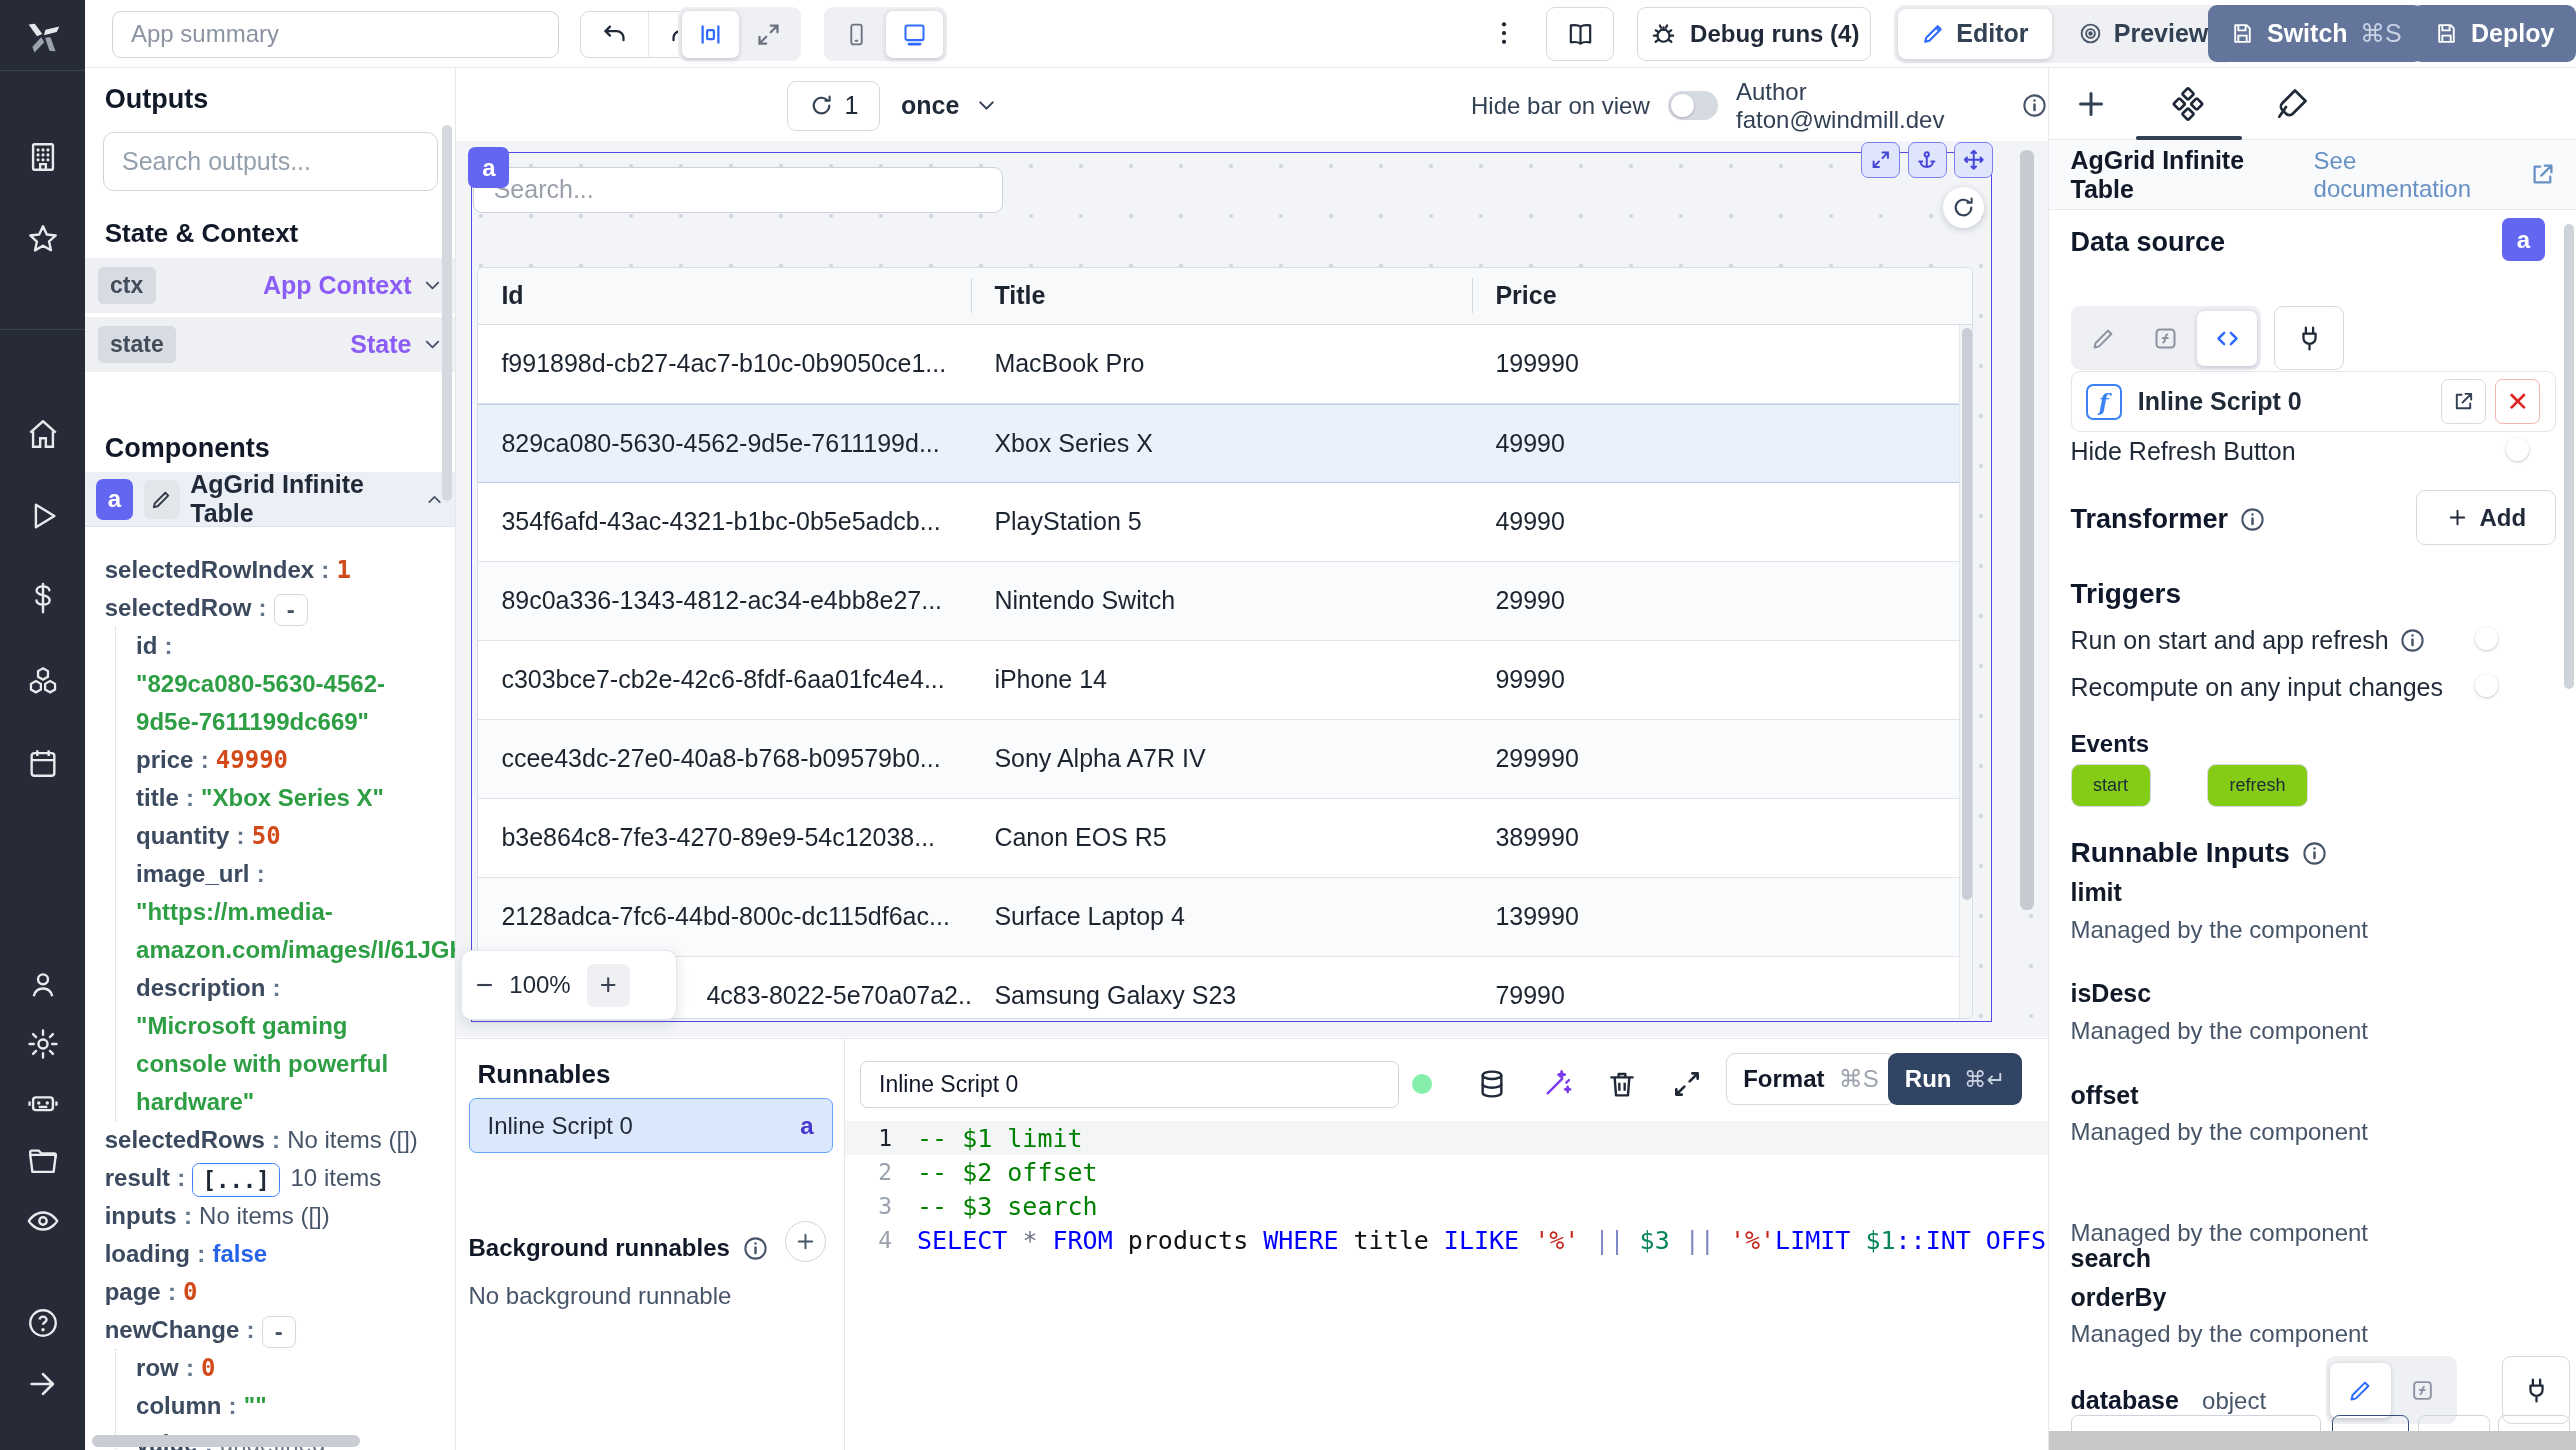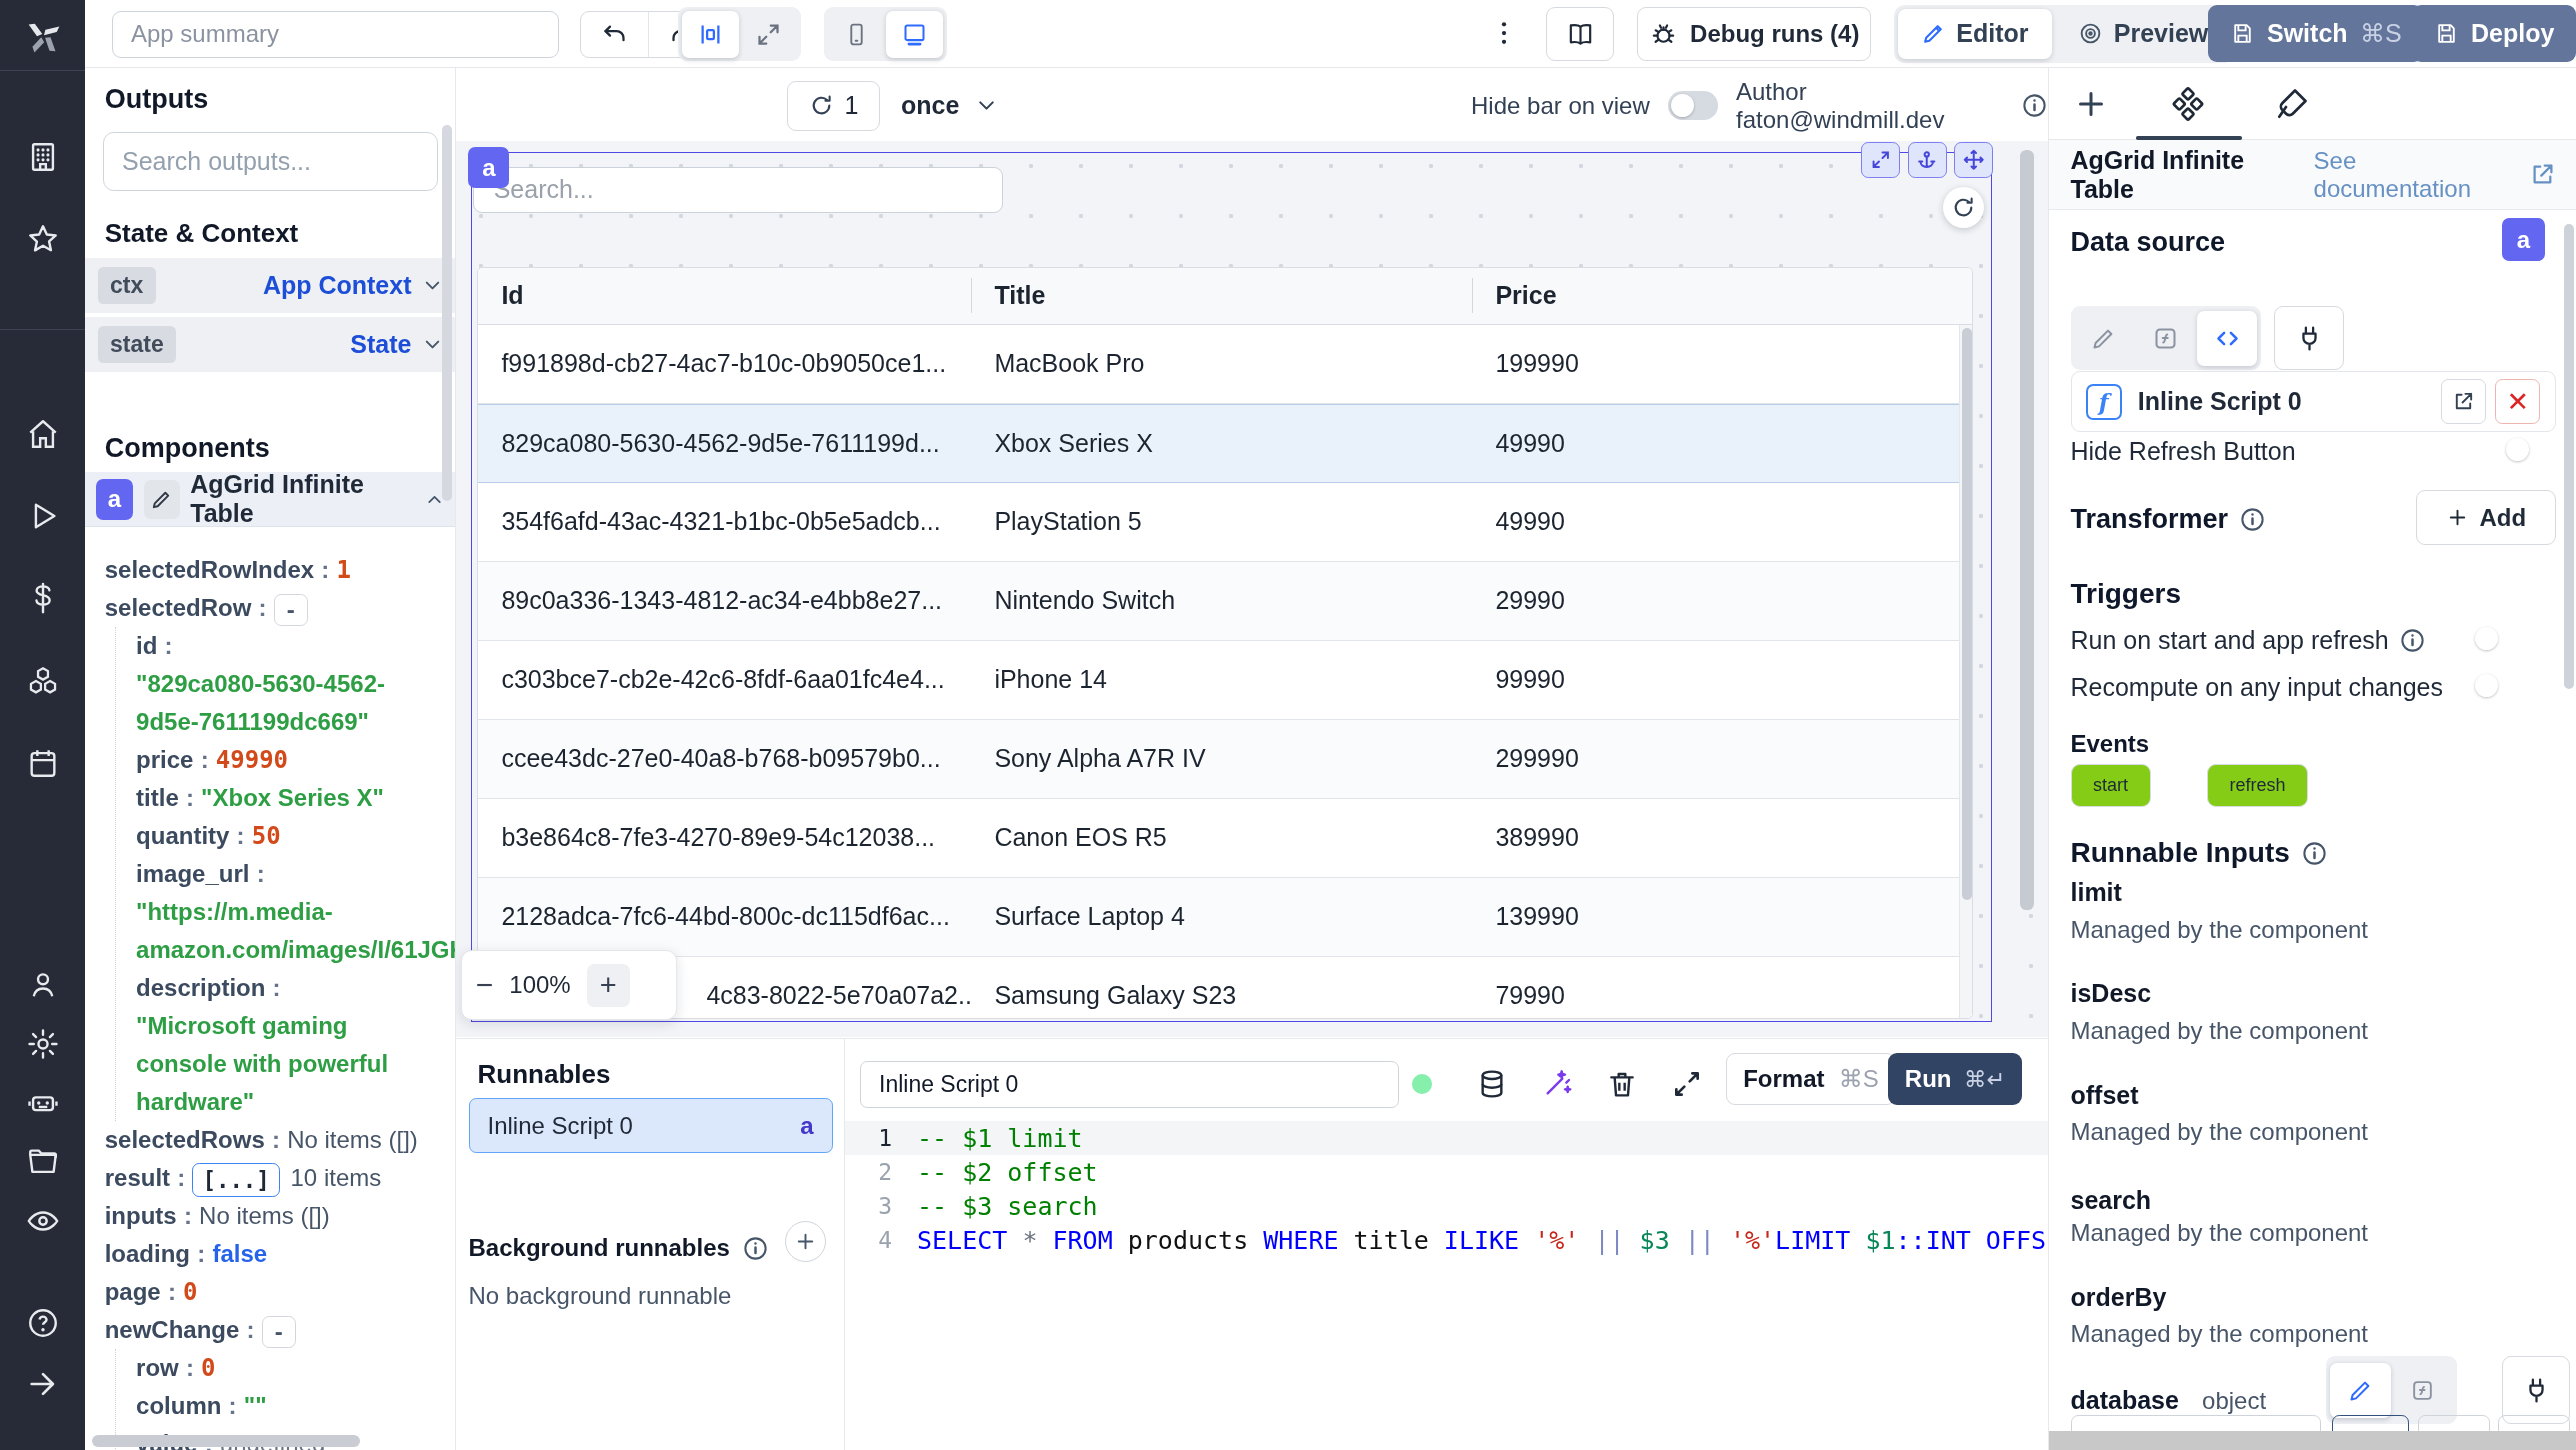--- a/index.html
+++ b/index.html
@@ -32,21 +32,21 @@
      font-size:25px; font-weight:bold; padding:0 21.5px; height:57px; }
   .slate-btn .kbd { color:#c9d2e4; font-weight:normal; }
 
   
   #outputs { left:85px; top:68px; width:371px; height:1383px; background:#fff; border-right:0.9px solid #e6e8ec; overflow:hidden; }
   .panel-h { font-size:27px; font-weight:bold; color:#111827; }
   .o-search { left:18px; top:64px; width:335px; height:59px; border:0.9px solid #cfd4db; border-radius:10.7px;
      display:flex; align-items:center; padding:0 18px; font-size:25px; color:#94a0ae; }
   .kv-row { position:absolute; left:0; width:371px; height:55px; background:#eef0f3; display:flex; align-items:center; padding:0 12.5px; }
   .kv-badge { background:#d8dce2; color:#414b5a; font-weight:bold; font-size:23px; border-radius:5.4px; padding:5.4px 12.5px; }
-  .kv-label { margin-left:auto; font-weight:bold; font-size:25px; color:#1d4ed8; display:flex; align-items:center; gap:9px; }
+  .kv-label { margin-left:auto; font-weight:bold; font-size:25px; color:#8b5cf6; display:flex; align-items:center; gap:9px; }
   .comp-row { position:absolute; left:0; width:371px; height:55px; background:#eceff6; border-bottom:0.9px solid #dfe3ea;
      display:flex; align-items:center; padding:0 10.7px; gap:10.7px; }
   .a-badge { width:41px; height:41px; background:#6366f1; color:#fff; font-weight:bold; font-size:24px;
      border-radius:7.2px; display:flex; align-items:center; justify-content:center; }
   .pencil-box { width:39px; height:39px; background:#e2e5ea; border-radius:7.2px; display:flex; align-items:center; justify-content:center; color:#303846; }
   
   #tree { position:absolute; left:19.7px; top:483px; width:338px; font-size:24px; line-height:38px; color:#334155; }
   .t-row { font-weight:bold; }
   .t-key { color:#3b4a5f; }
   .t-colon { color:#64748b; padding:0 7.2px; font-weight:bold; }
@@ -715,21 +715,21 @@
           <path d="M12 11v5M12 7.5h.01" stroke-width="2.2" stroke-linecap="round"></path>
         </svg>
     </div>
     <div id="ri-list">
         <div class="ri-label" style="top: 810px;">limit</div>
         <div class="ri-desc" style="top: 848px;">Managed by the component</div>
         <div class="ri-label" style="top: 911px;">isDesc</div>
         <div class="ri-desc" style="top: 949px;">Managed by the component</div>
         <div class="ri-label" style="top: 1013px;">offset</div>
         <div class="ri-desc" style="top: 1050px;">Managed by the component</div>
-        <div class="ri-label" style="top: 1118px;">search</div>
+        <div class="ri-label" style="top: 1176px;">search</div>
         <div class="ri-desc" style="top: 1151px;">Managed by the component</div>
         <div class="ri-label" style="top: 1215px;">orderBy</div>
         <div class="ri-desc" style="top: 1252px;">Managed by the component</div>
       </div>
 
     <div class="s-label" style="top:1318px">
       <span class="s-h">database</span>
       <span style="color:#475569;font-size:24px;margin-left:12.5px">object</span>
     </div>
     <div class="seg3" style="left:277px;top:1288px;width:131px;height:68px">

